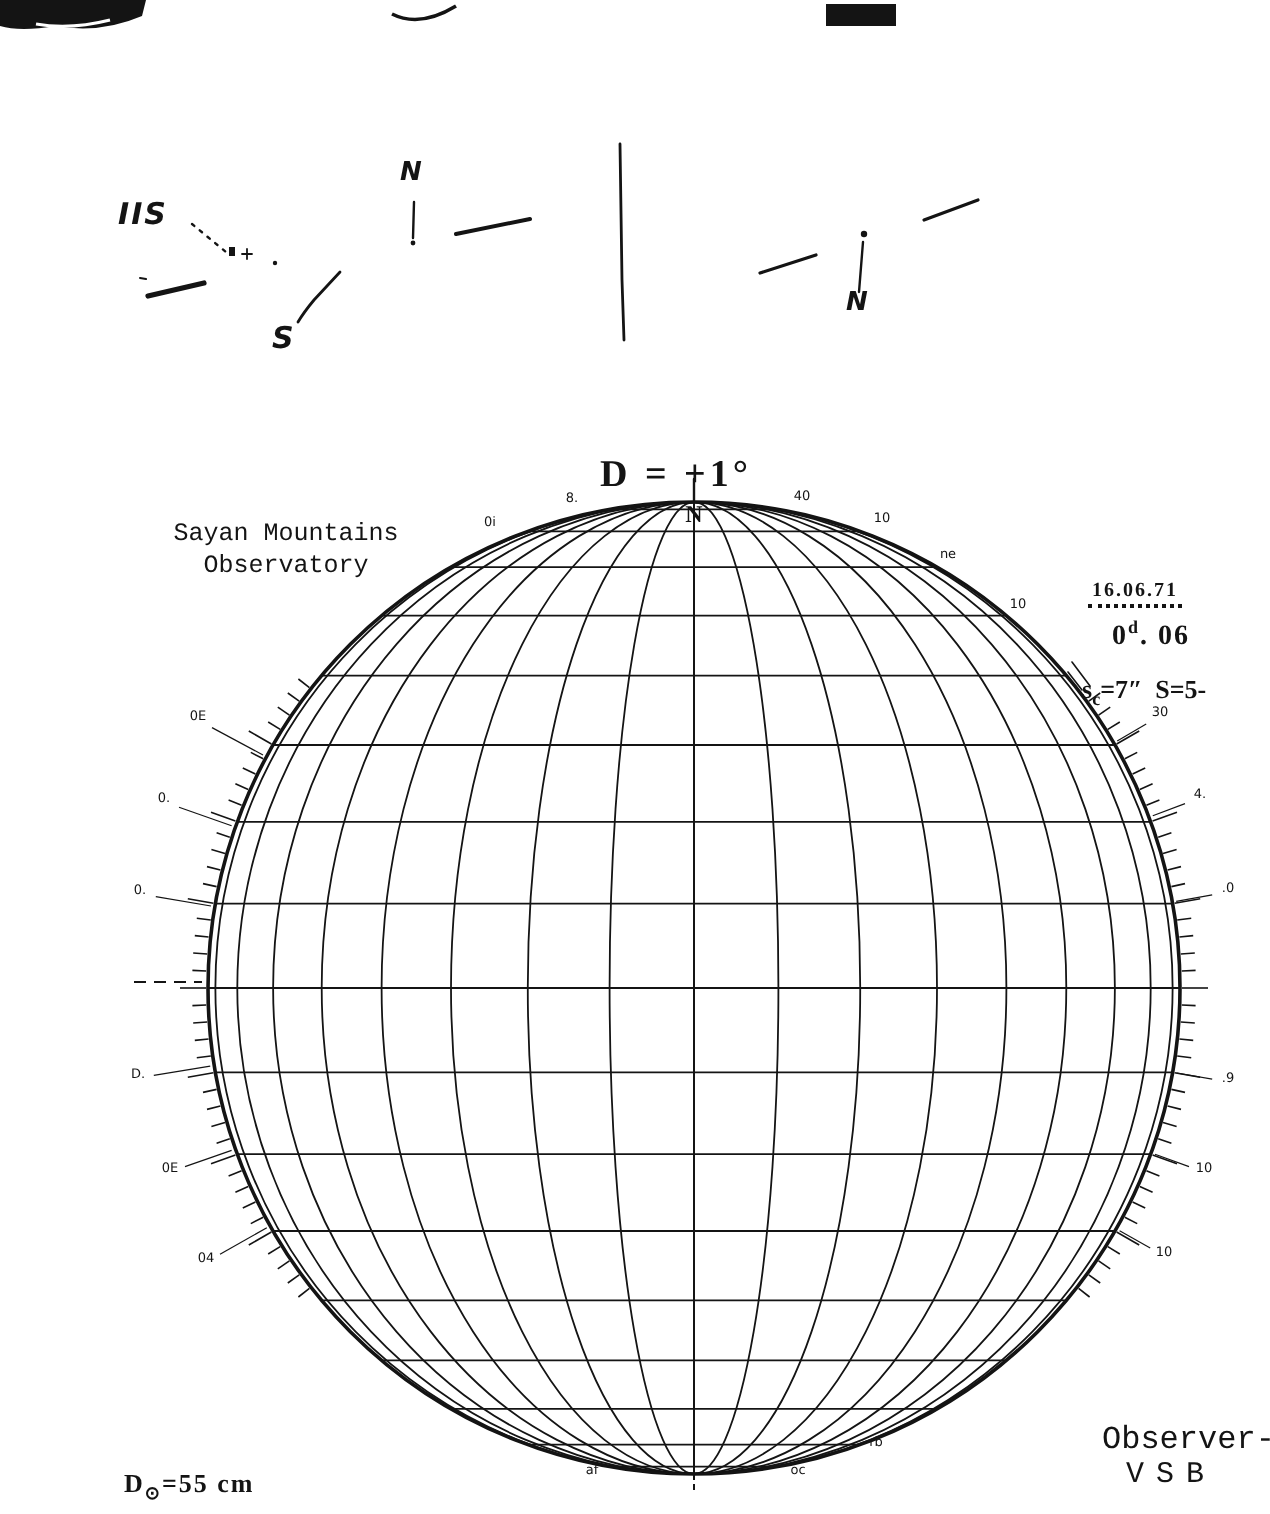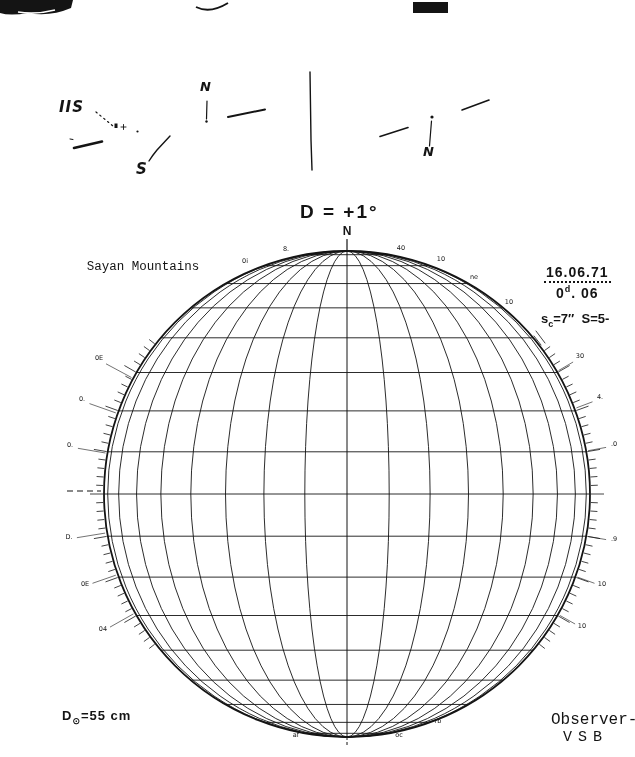--- a/index.html
+++ b/index.html
@@ -1,25 +1,25 @@
 <!DOCTYPE html>
 <html><head>
 <meta charset="utf-8">
 <style>
   html,body{margin:0;padding:0;background:#e8e8e8;}
   .page{position:relative;width:635px;height:757px;background:#ffffff;overflow:hidden;
         font-family:"DejaVu Sans",sans-serif;color:#141414;}
   .abs{position:absolute;white-space:nowrap;}
-  .hand{font-family:Liberation Sans, sans-serif;}
+  .hand{font-family:Liberation Serif, serif;margin-top:26px;}
   .type{font-family:"Liberation Mono","DejaVu Sans Mono",monospace;font-weight:400;}
   .sketch-label{font-weight:700;font-style:italic;}
   #title{left:300px;top:201px;font-size:19px;font-weight:600;letter-spacing:2px;}
   #north-top{left:336px;top:224px;width:22px;text-align:center;font-size:12px;font-weight:700;}
   #obs-name{left:76px;top:259px;width:134px;text-align:center;font-size:12.5px;line-height:16px;}
-  #date{left:544px;top:264px;font-size:14px;font-weight:600;letter-spacing:1px;
+  #date{left:544px;top:264px;font-size:10px;font-weight:600;letter-spacing:1px;
         border-bottom:2px dotted #141414;padding:0 2px 1px 2px;}
   #time{left:556px;top:285px;font-size:14px;font-weight:600;letter-spacing:1px;}
   #seeing{left:541px;top:311px;font-size:13px;font-weight:600;}
   #diam{left:62px;top:708px;font-size:13px;font-weight:700;letter-spacing:1px;}
   #observer{left:551px;top:711px;font-size:16px;}
   #initials{left:563px;top:729px;font-size:15px;letter-spacing:6px;}
   sup.u{font-size:9px;vertical-align:super;line-height:0;}
   sub.u{font-size:9px;vertical-align:sub;line-height:0;}
   #lbl-iis{left:59px;top:98px;font-size:15px;font-weight:700;letter-spacing:1px;}
   #lbl-s{left:136px;top:160px;font-size:15px;}
@@ -221,20 +221,21 @@
   <div class="abs sketch-label" id="lbl-iis">IIS</div>
   <div class="abs sketch-label" id="lbl-s">S</div>
   <div class="abs sketch-label" id="lbl-n-left">N</div>
   <div class="abs sketch-label" id="lbl-n-right">N</div>
 
   <div class="abs hand" id="title">D = +1°</div>
   <div class="abs hand" id="north-top">N</div>
 
   <div class="abs type" id="obs-name">
     <div>Sayan Mountains</div>
+    <div>Observatory</div>
   </div>
 
   <div class="abs hand" id="date">16.06.71</div>
 
   <div class="abs hand" id="time"><span>0</span><sup class="u">d</sup><span>. 06</span></div>
 
   <div class="abs hand" id="seeing"><span>s</span><sub class="u">c</sub><span>=7″</span><span>&nbsp;&nbsp;</span><span>S=5-</span></div>
 
   <div class="abs hand" id="diam"><span>D</span><sub class="u">⊙</sub><span>=55 cm</span></div>
 

